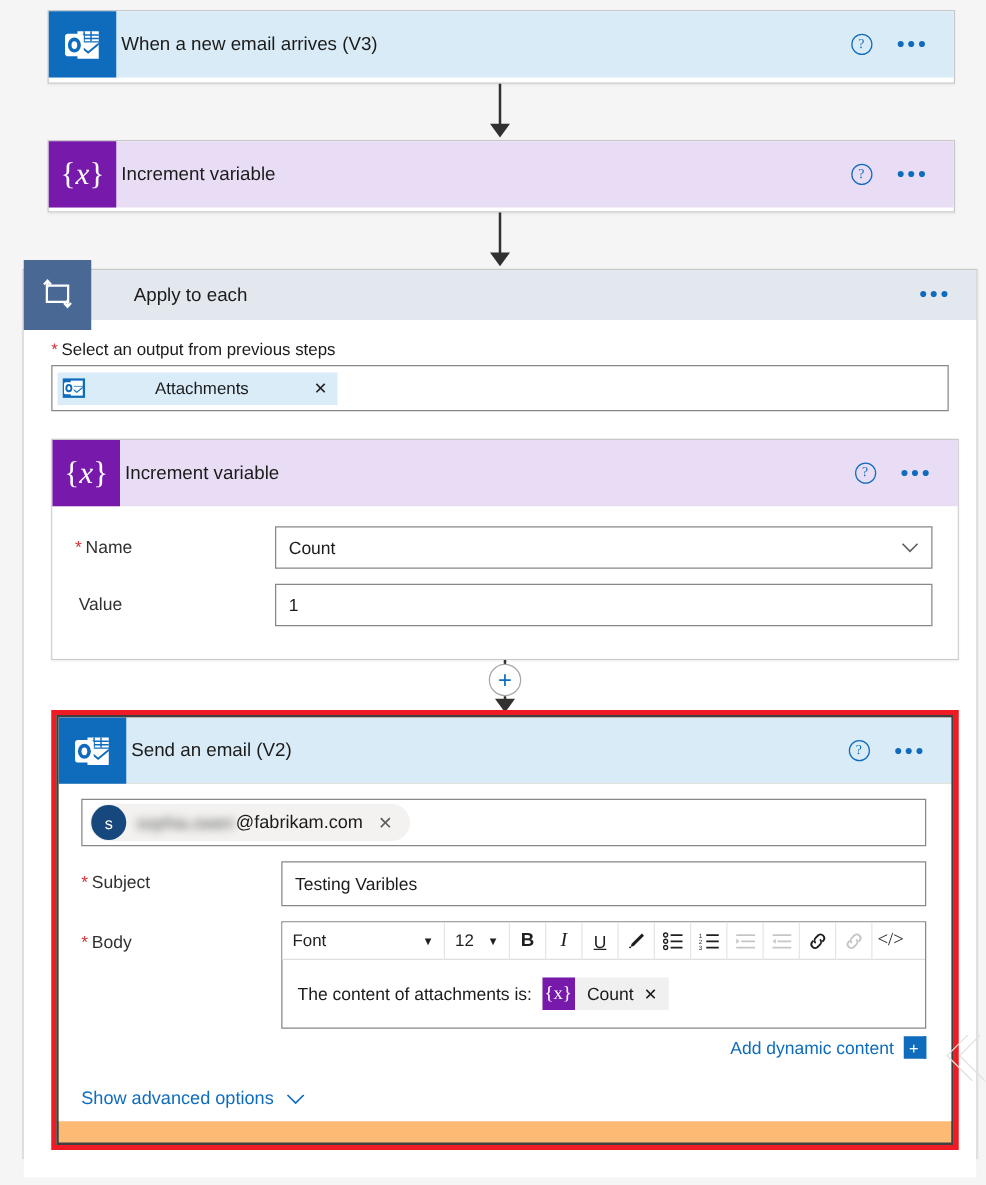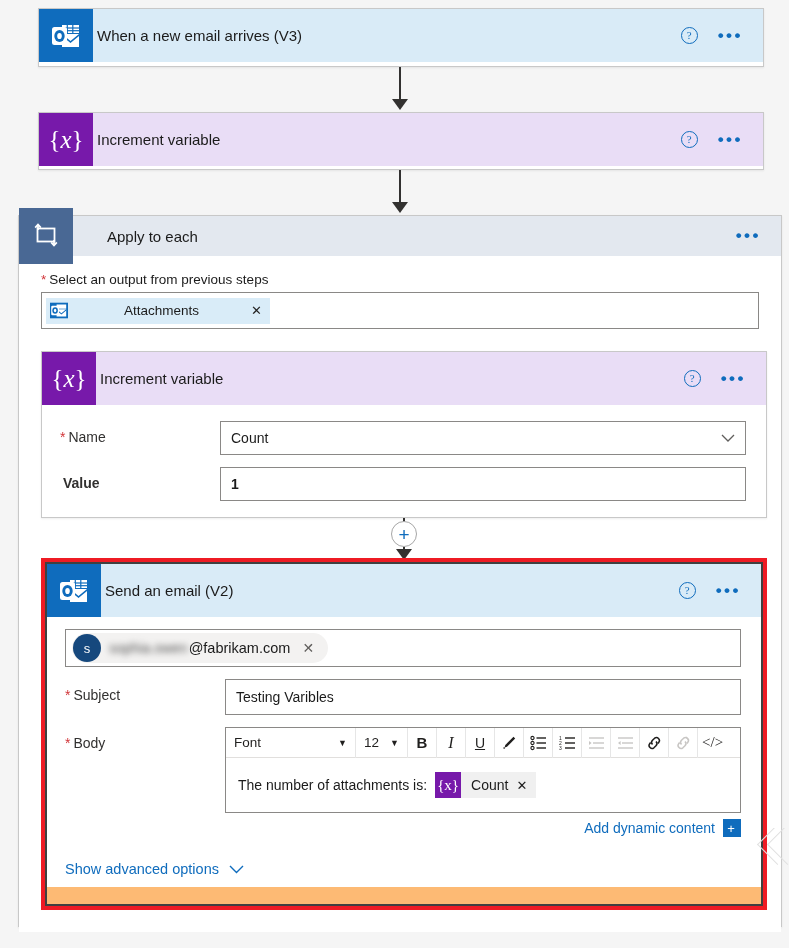--- a/index.html
+++ b/index.html
@@ -314,21 +314,21 @@
                 <span>Count</span>
                 <span class="caret">
                   <svg width="14" height="9" viewBox="0 0 14 9">
                       <path d="M1 1 L7 7 L13 1" fill="none" stroke="#605e5c" stroke-width="1.3"></path>
                     </svg>
                 </span>
               </div>
             </div>
           </div>
 
-          <div class="field-row" style="margin-bottom:0;font-weight:bold;">
+          <div class="field-row" style="margin-bottom:10px;">
             <div class="field-label">
               <span class="req"></span><span>Value</span>
             </div>
             <div class="field-control">
               <div class="tbox">
                 <span>1</span>
               </div>
             </div>
           </div>
         </div>
@@ -476,21 +476,21 @@
                         <path d="M10 6.5 a3 3 0 0 1 0 4.2 l-2.1 2.1 a3 3 0 0 1 -4.2 -4.2 l1 -1" fill="none" stroke="#c8c6c4" stroke-width="1.5"></path>
                         <line x1="11" y1="2" x2="14" y2="5" stroke="#c8c6c4" stroke-width="1.1"></line>
                       </svg>
                     </div>
                     <div class="tb-btn" style="border-right:none;">
                       <span style="font-size:15px; font-family:'Liberation Serif',serif;">&lt;/&gt;</span>
                     </div>
                   </div>
 
                   <div class="rte-content">
-                    <span>The number of attachments is:</span>
+                    <span>The content of attachments is:</span>
                     <span class="inline-token">
                       <span class="it-ico">{x}</span>
                       <span class="it-text">Count</span>
                       <span class="it-x">✕</span>
                     </span>
                   </div>
                 </div>
 
                 <div class="adc-row">
                   <span class="adc-link">Add dynamic content</span>

